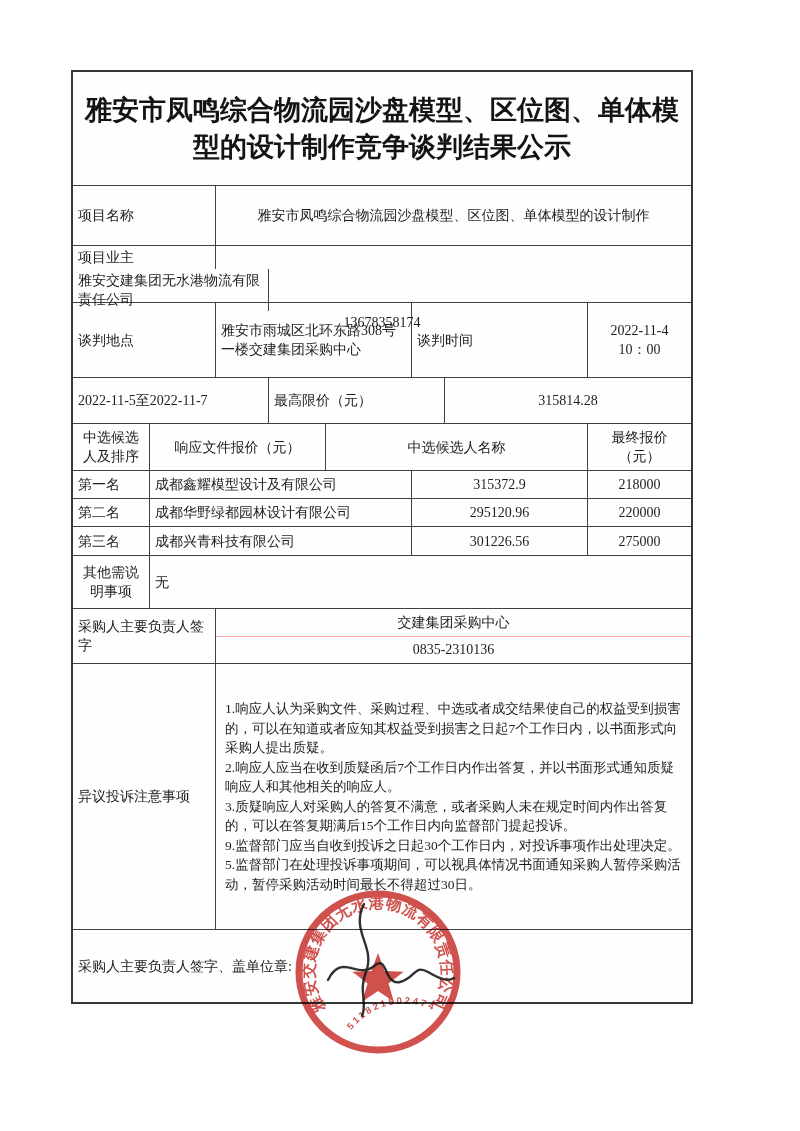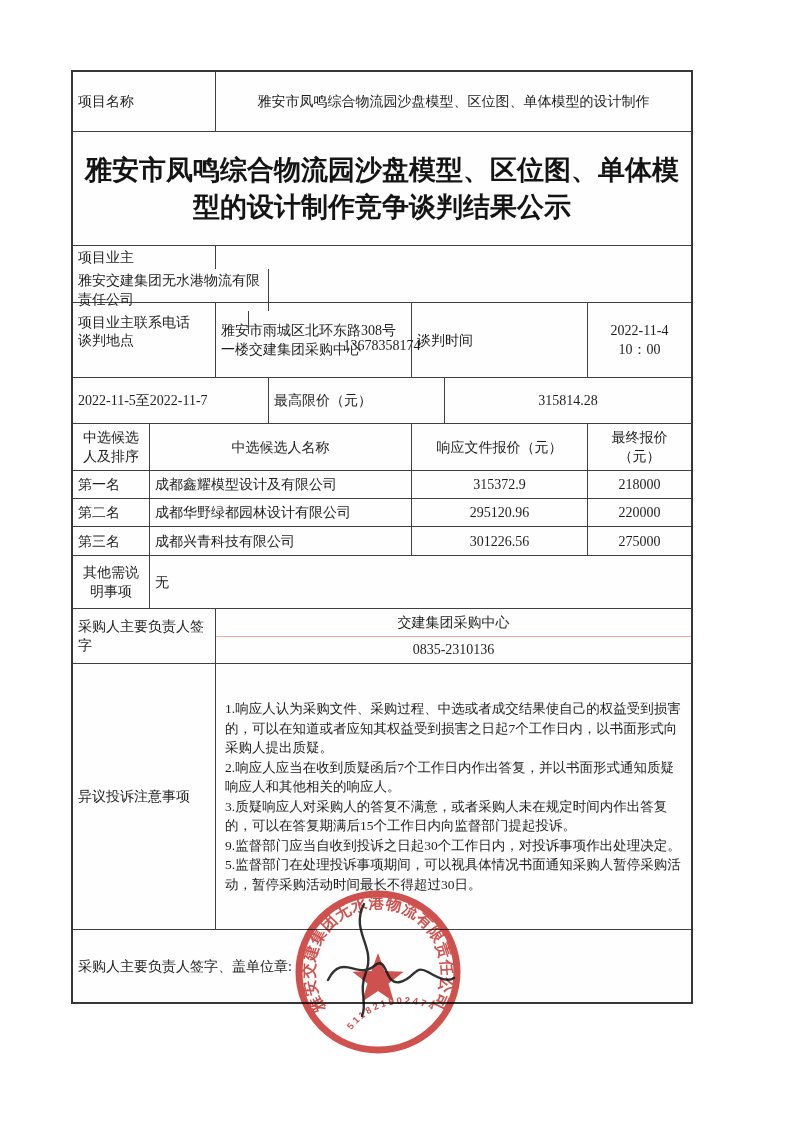--- a/index.html
+++ b/index.html
@@ -66,33 +66,32 @@
   .stamp-wrap {
     position:absolute; left:292px; top:888px; width:174px; height:172px;
     mix-blend-mode:multiply; pointer-events:none;
   }
 </style>
 </head>
 <body>
 
 <div class="tbl">
 
+  <div class="row h-title">
+    <div class="cell title-cell">雅安市凤鸣综合物流园沙盘模型、区位图、单体模型的设计制作竞争谈判结果公示</div>
+  </div>
+
   <div class="row h1">
     <div class="cell w-label al">项目名称</div>
     <div class="cell ac">雅安市凤鸣综合物流园沙盘模型、区位图、单体模型的设计制作</div>
   </div>
 
-  <div class="row h-title">
-    <div class="cell title-cell">雅安市凤鸣综合物流园沙盘模型、区位图、单体模型的设计制作竞争谈判结果公示</div>
-  </div>
-
   <div class="row h2">
     <div class="cell w-label al">项目业主</div>
     <div class="cell w-colb al">雅安交建集团无水港物流有限责任公司</div>
-    <div class="cell w-mid al">项目业主联系电话</div>
     <div class="cell ac">13678358174</div>
   </div>
 
   <div class="row h3">
     <div class="cell w-label al">谈判地点</div>
     <div class="cell w-colb al">雅安市雨城区北环东路308号一楼交建集团采购中心</div>
     <div class="cell w-mid al">谈判时间</div>
     <div class="cell ac">
       <span>2022-11-4</span>
       <span>10：00</span>
@@ -100,22 +99,22 @@
   </div>
 
   <div class="row h4">
     <div class="cell w-colb al">2022-11-5至2022-11-7</div>
     <div class="cell w-mid al">最高限价（元）</div>
     <div class="cell ac">315814.28</div>
   </div>
 
   <div class="row h5">
     <div class="cell w-rank ac" style="padding:2px 8px;">中选候选人及排序</div>
+    <div class="cell w-mid ac">响应文件报价（元）</div>
     <div class="cell w-name ac">中选候选人名称</div>
-    <div class="cell w-mid ac">响应文件报价（元）</div>
     <div class="cell ac">最终报价（元）</div>
   </div>
 
   <div class="row h6 candrow">
     <div class="cell w-rank al">第一名</div>
     <div class="cell w-name al">成都鑫耀模型设计及有限公司</div>
     <div class="cell w-mid ac">315372.9</div>
     <div class="cell ac">218000</div>
   </div>
   <div class="row h7 candrow">

